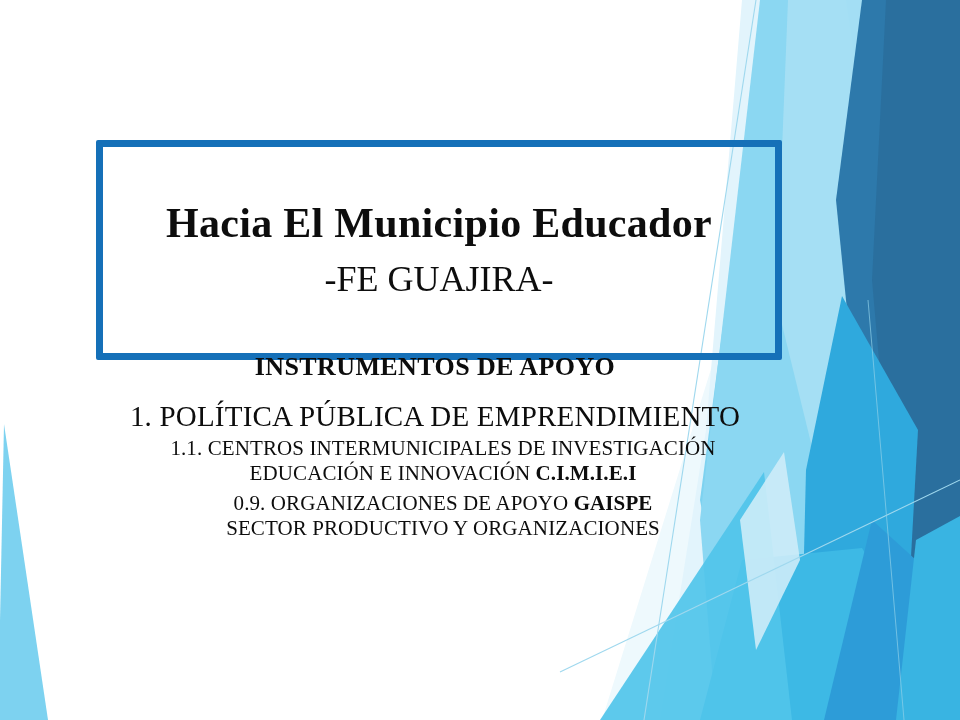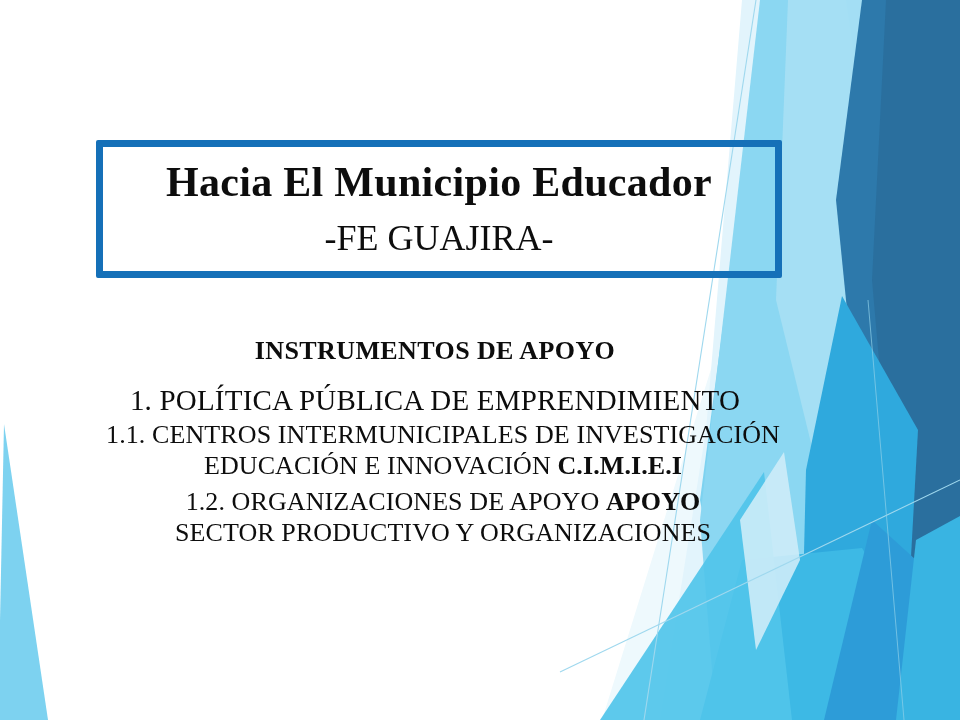--- a/index.html
+++ b/index.html
@@ -28,21 +28,21 @@
     width: 960px;
     height: 720px;
   }
 
   
   #title-box {
     position: absolute;
     left: 96px;
     top: 140px;
     width: 686px;
-    height: 138px;
+    height: 220px;
     box-sizing: border-box;
     border: 7px solid #1570b8;
     background: transparent;
     display: flex;
     flex-direction: column;
     align-items: center;
     justify-content: center;
     border-radius: 2px;
     gap: 10px;
   }
@@ -60,21 +60,21 @@
     color: #0d0d0d;
     line-height: 1.12;
     margin-top: 2px;
     white-space: nowrap;
   }
 
   
   #body-block {
     position: absolute;
     left: 0px;
-    top: 336px;
+    top: 352px;
     width: 870px;
     text-align: center;
     color: #0d0d0d;
   }
   .line {
     white-space: nowrap;
     line-height: 1.18;
   }
   .heading-1 {
     font-size: 26px;
@@ -82,21 +82,21 @@
     letter-spacing: 0.4px;
     margin-bottom: 16px;
   }
   .heading-2 {
     font-size: 29px;
     font-weight: normal;
     letter-spacing: 0.2px;
     margin-bottom: 3px;
   }
   .sub-line {
-    font-size: 26px;
+    font-size: 21px;
     font-weight: normal;
     letter-spacing: 0.1px;
     padding-left: 16px;
   }
   .sub-line b {
     font-weight: bold;
   }
   .gap-small { margin-top: 6px; }
 </style>
 </head>
@@ -152,21 +152,21 @@
 
       <div class="line heading-2">1. POLÍTICA PÚBLICA DE EMPRENDIMIENTO</div>
 
       <div class="line sub-line">1.1. CENTROS INTERMUNICIPALES DE INVESTIGACIÓN</div>
 
       <div class="line sub-line">
         <span>EDUCACIÓN E INNOVACIÓN </span><b>C.I.M.I.E.I</b>
       </div>
 
       <div class="line sub-line gap-small">
-        <span>1.2. ORGANIZACIONES DE APOYO </span><b>APOYO</b>
+        <span>0.9. ORGANIZACIONES DE APOYO </span><b>GAISPE</b>
       </div>
 
 
       <div class="line sub-line">SECTOR PRODUCTIVO Y ORGANIZACIONES</div>
 
     </div>
   </div>
 </div>
 
 </body></html>

